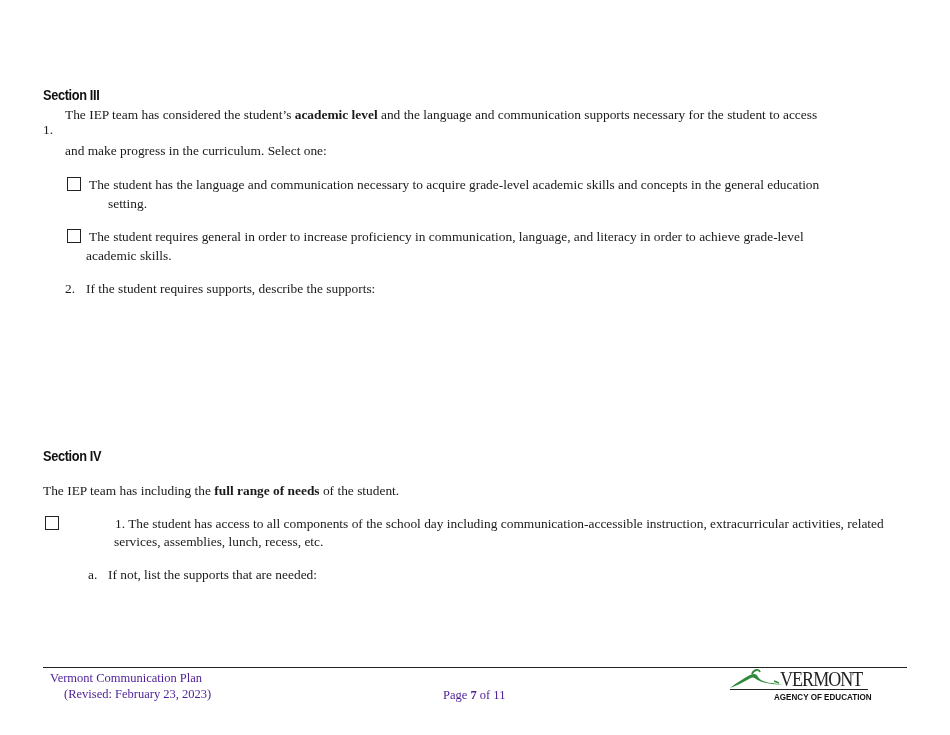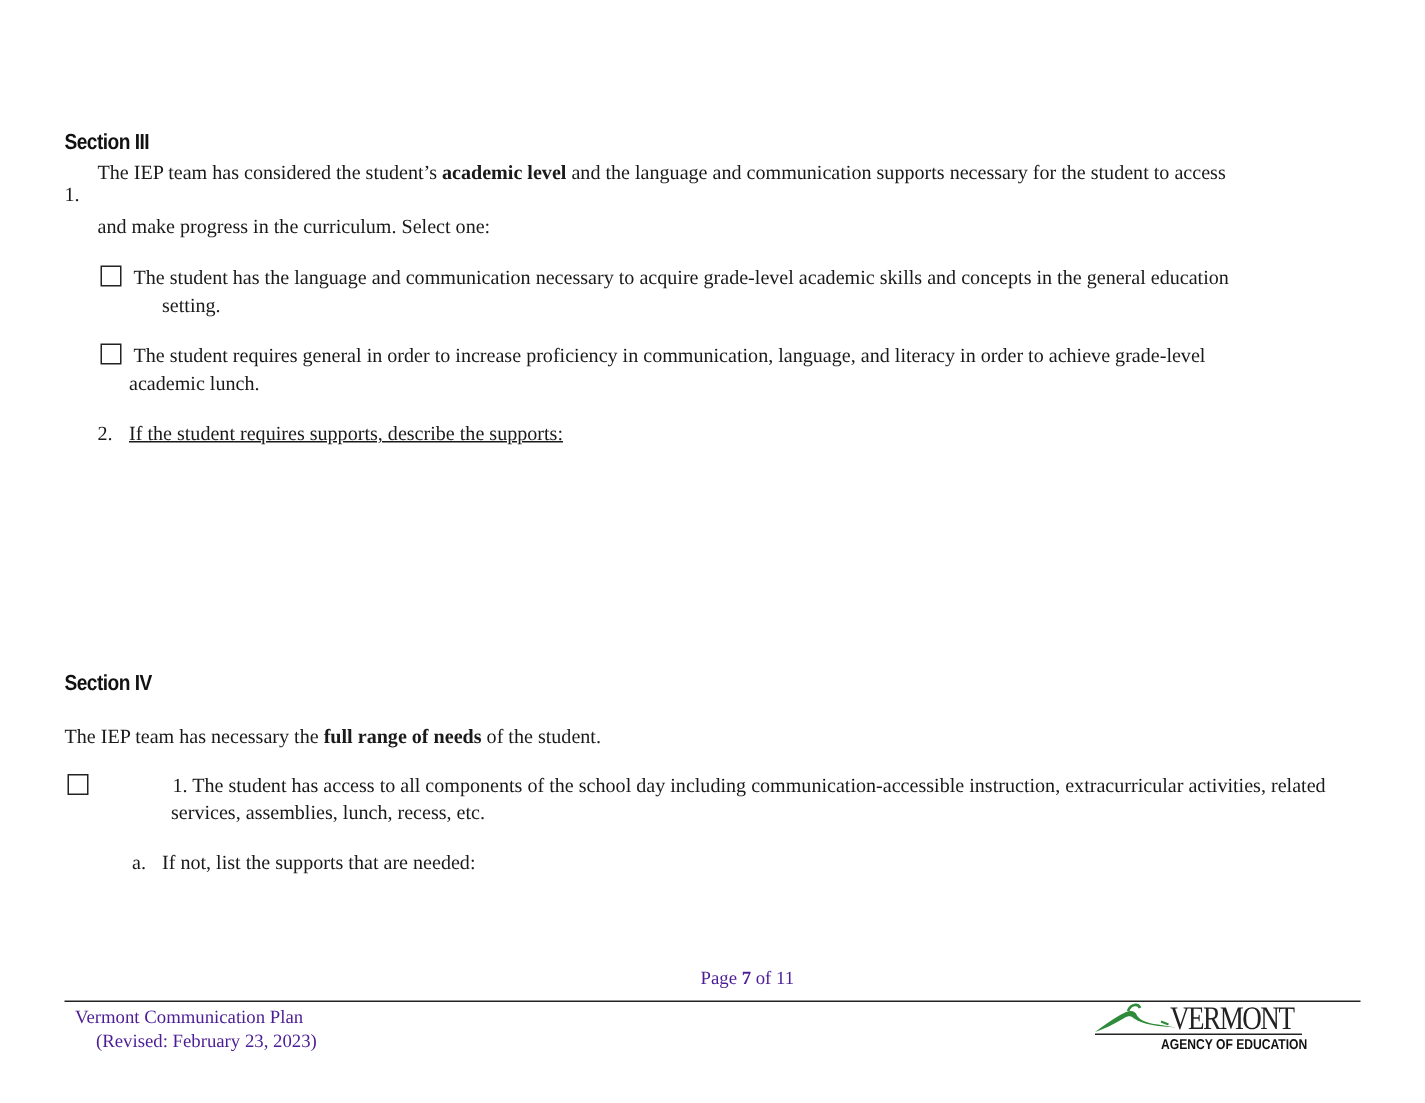--- a/index.html
+++ b/index.html
@@ -77,42 +77,42 @@
 <div class="abs line" style="left:43px; top:120px;">1.</div>
 <div class="abs line" style="left:65px; top:105px;"><span>The IEP team has considered the student’s </span><b>academic level</b><span> and the language and communication supports necessary for the student to access</span></div>
 <div class="abs line" style="left:65px; top:141px;font-family:Liberation Serif, serif;">and make progress in the curriculum. Select one:</div>
 
 <div class="checkbox" style="left:67px; top:177px;"></div>
 <div class="abs line" style="left:89px; top:175px;">The student has the language and communication necessary to acquire grade-level academic skills and concepts in the general education</div>
 <div class="abs line" style="left:92px; top:194px;margin-left:16px;">setting.</div>
 
 <div class="checkbox" style="left:67px; top:229px;"></div>
 <div class="abs line" style="left:89px; top:227px;">The student requires general in order to increase proficiency in communication, language, and literacy in order to achieve grade-level</div>
-<div class="abs line" style="left:86px; top:246px;">academic lunch.</div>
+<div class="abs line" style="left:86px; top:246px;">academic skills.</div>
 
 <div class="abs line" style="left:65px; top:279px;">2.</div>
-<div class="abs line" style="left:86px; top:279px;text-decoration:underline;">If the student requires supports, describe the supports:</div>
+<div class="abs line" style="left:86px; top:279px;">If the student requires supports, describe the supports:</div>
 <div class="abs" style="left:86px; top:302px; width:820px; height:130px;"></div>
 
 <div class="abs heading" style="left:43px; top:448px;">Section IV</div>
 
-<div class="abs line" style="left:43px; top:481px;"><span>The IEP team has necessary the </span><b>full range of needs</b><span> of the student.</span></div>
+<div class="abs line" style="left:43px; top:481px;"><span>The IEP team has including the </span><b>full range of needs</b><span> of the student.</span></div>
 
 <div class="checkbox" style="left:45px; top:516px;"></div>
 <div class="abs line" style="left:67px; top:514px;margin-left:48px;">1. The student has access to all components of the school day including communication-accessible instruction, extracurricular activities, related</div>
 <div class="abs line" style="left:81px; top:532px;margin-left:33px;">services, assemblies, lunch, recess, etc.</div>
 
 <div class="abs line" style="left:88px; top:565px;">a.</div>
 <div class="abs line" style="left:108px; top:565px;">If not, list the supports that are needed:</div>
 <div class="abs" style="left:108px; top:588px; width:798px; height:70px;"></div>
 
 <div class="footer-rule"></div>
 <div class="abs footer-text" style="left:50px; top:670px;">Vermont Communication Plan</div>
 <div class="abs footer-text" style="left:64px; top:686px;">(Revised: February 23, 2023)</div>
-<div class="abs footer-text" style="left:443px; top:644px;margin-left:24px;"><span>Page </span><b>7</b><span> of </span><span>11</span></div>
+<div class="abs footer-text" style="left:443px; top:687px;"><span>Page </span><b>7</b><span> of </span><span>11</span></div>
 
 <div class="abs" style="left:728px; top:668px; width:148px; height:36px;">
   <svg class="abs" style="left:0; top:0;" width="58" height="24" viewBox="0 0 58 24">
     <path d="M2 20 C10 14, 16 10, 22 7 C26 5, 29 6, 30 9 C32 12, 36 14, 44 15 L56 17 L44 16 C36 15, 31 13, 28 11 C26 9, 24 9, 21 11 C14 15, 8 18, 2 20 Z" fill="#2e8b3a"></path>
     <path d="M24 6 C26 1, 31 1, 32 4" stroke="#2e8b3a" stroke-width="1.8" fill="none"></path>
     <path d="M46 13 L51 15" stroke="#2e8b3a" stroke-width="1.4"></path>
   </svg>
   <div class="abs logo-word" style="left:52px; top:-2px;">VERMONT</div>
   <div class="abs" style="left:2px; top:21px; width:138px; height:1px; background:#222;"></div>
   <div class="abs logo-sub" style="left:46px; top:23px;">AGENCY OF EDUCATION</div>

